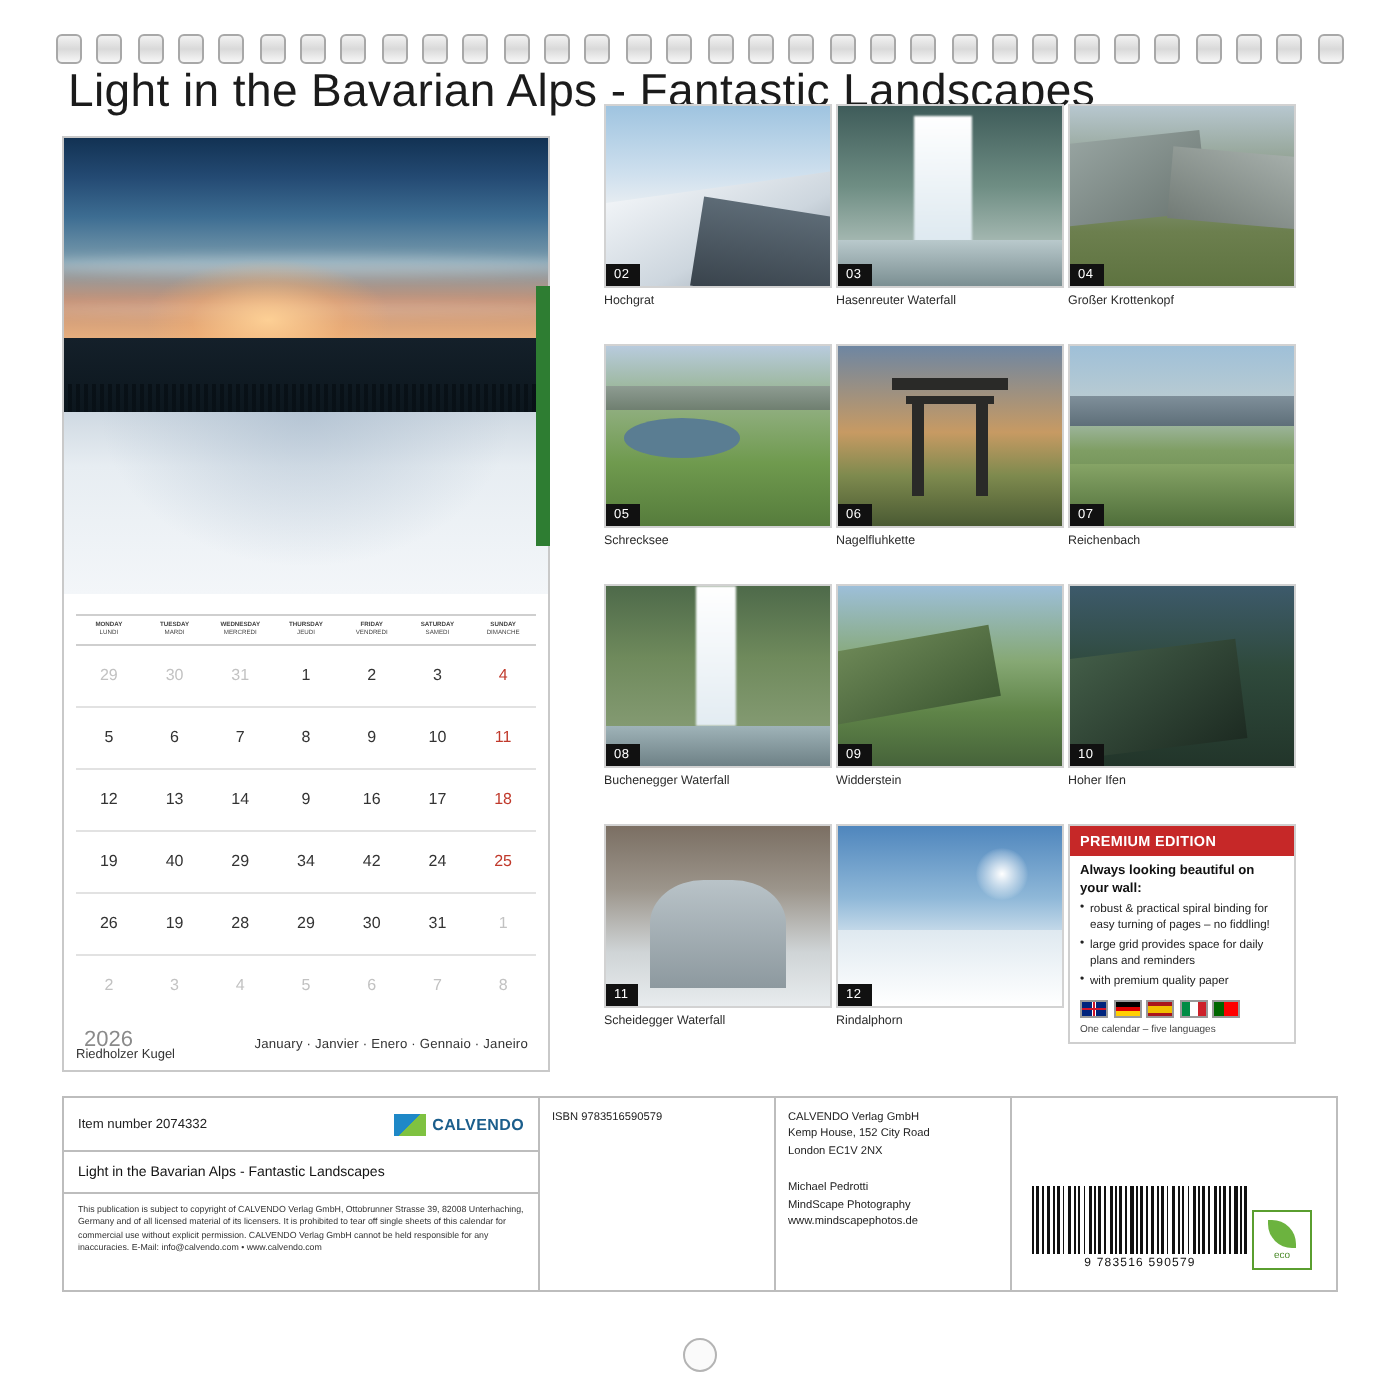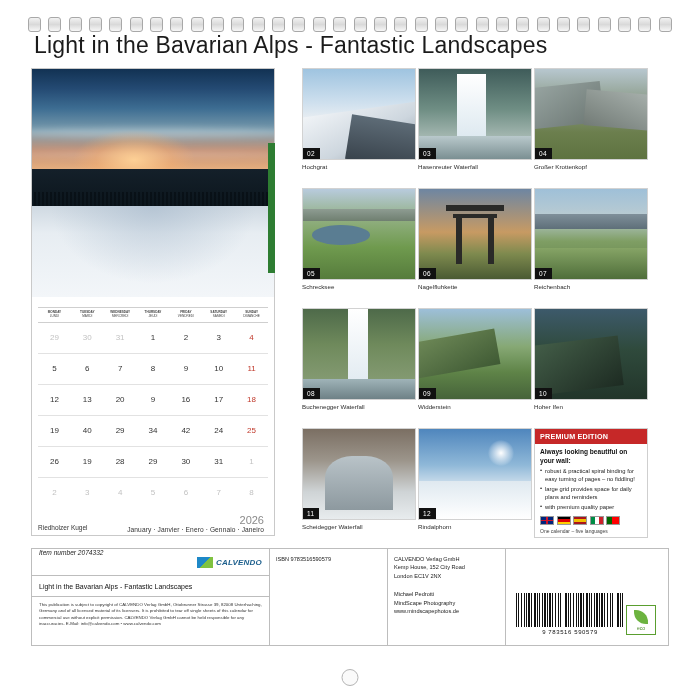--- a/index.html
+++ b/index.html
@@ -155,21 +155,20 @@
     color: #333;
     position: relative;
   }
   .cal-cell.dim { color: #c2c2c2; }
   .cal-cell.sun { color: #c0392b; }
   .cal-foot {
     display: flex;
     justify-content: space-between;
     align-items: flex-end;
     padding: 6px 4px 0 4px;
-    flex-direction: column;
   }
   .cal-year { font-size: 11px; color: #8a8a8a; }
   .cal-months { font-size: 6.6px; color: #333; letter-spacing: .1px; }
   .cover-caption {
     position: absolute;
     left: 0; bottom: 4px;
     padding-left: 6px;
     font-size: 6.5px;
     color: #333;
   }
@@ -178,21 +177,21 @@
     right: -1px;
     top: 74px;
     width: 7px;
     height: 130px;
     background: #2e7d32;
   }
   
   .grid {
     position: absolute;
     left: 302px;
-    top: 68px;
+    top: 52px;
     width: 368px;
     display: grid;
     grid-template-columns: repeat(3, 114px);
     grid-template-rows: repeat(4, 110px);
     gap: 10px 2px;
   }
   .thumb { position: relative; width: 114px; }
   .thumb .img {
     position: relative;
     width: 114px; height: 92px;
@@ -296,24 +295,23 @@
     display: flex;
     background: #fff;
   }
   .f-col1 { width: 238px; border-right: 1px solid #bdbdbd; box-sizing: border-box; position: relative; }
   .f-col2 { width: 118px; border-right: 1px solid #bdbdbd; box-sizing: border-box; padding: 6px 6px 0 6px; }
   .f-col3 { width: 118px; border-right: 1px solid #bdbdbd; box-sizing: border-box; padding: 6px 6px 0 6px; }
   .f-col4 { flex: 1; position: relative; }
   .f-row1 {
     height: 26px;
     border-bottom: 1px solid #bdbdbd;
-    display: flex; 
+    display: flex; align-items: center;
     padding: 0 7px;
     justify-content: space-between;
-    font-style: italic;
   }
   .f-item { font-size: 6.6px; color: #222; }
   .calvendo-logo {
     display: flex; align-items: center; gap: 3px;
   }
   .calvendo-mark {
     width: 16px; height: 11px;
     background: linear-gradient(135deg,#1e88c7 0 50%, #7fc241 50% 100%);
   }
   .calvendo-txt { font-size: 8px; color: #1b5e8c; font-weight: 700; letter-spacing: .2px; }
@@ -458,21 +456,21 @@
         <div class="cal-cell">6</div>
         <div class="cal-cell">7</div>
         <div class="cal-cell">8</div>
         <div class="cal-cell">9</div>
         <div class="cal-cell">10</div>
         <div class="cal-cell sun">11</div>
       </div>
       <div class="cal-row">
         <div class="cal-cell">12</div>
         <div class="cal-cell">13</div>
-        <div class="cal-cell">20</div>
+        <div class="cal-cell">14</div>
         <div class="cal-cell">9</div>
         <div class="cal-cell">16</div>
         <div class="cal-cell">17</div>
         <div class="cal-cell sun">18</div>
       </div>
       <div class="cal-row">
         <div class="cal-cell">19</div>
         <div class="cal-cell">40</div>
         <div class="cal-cell">29</div>
         <div class="cal-cell">34</div>

